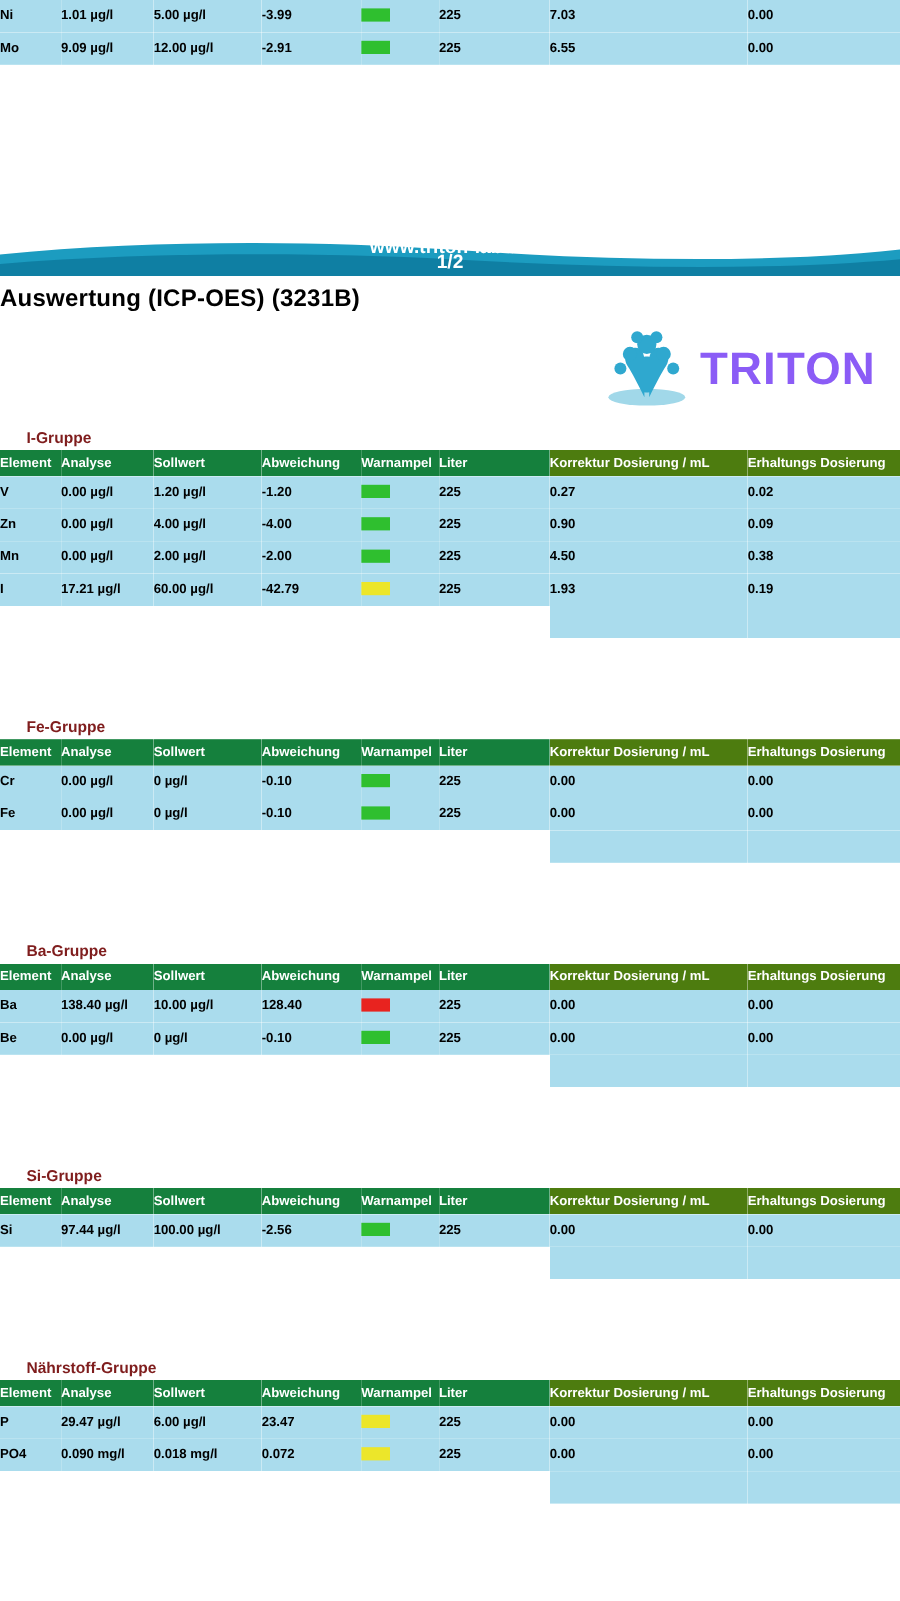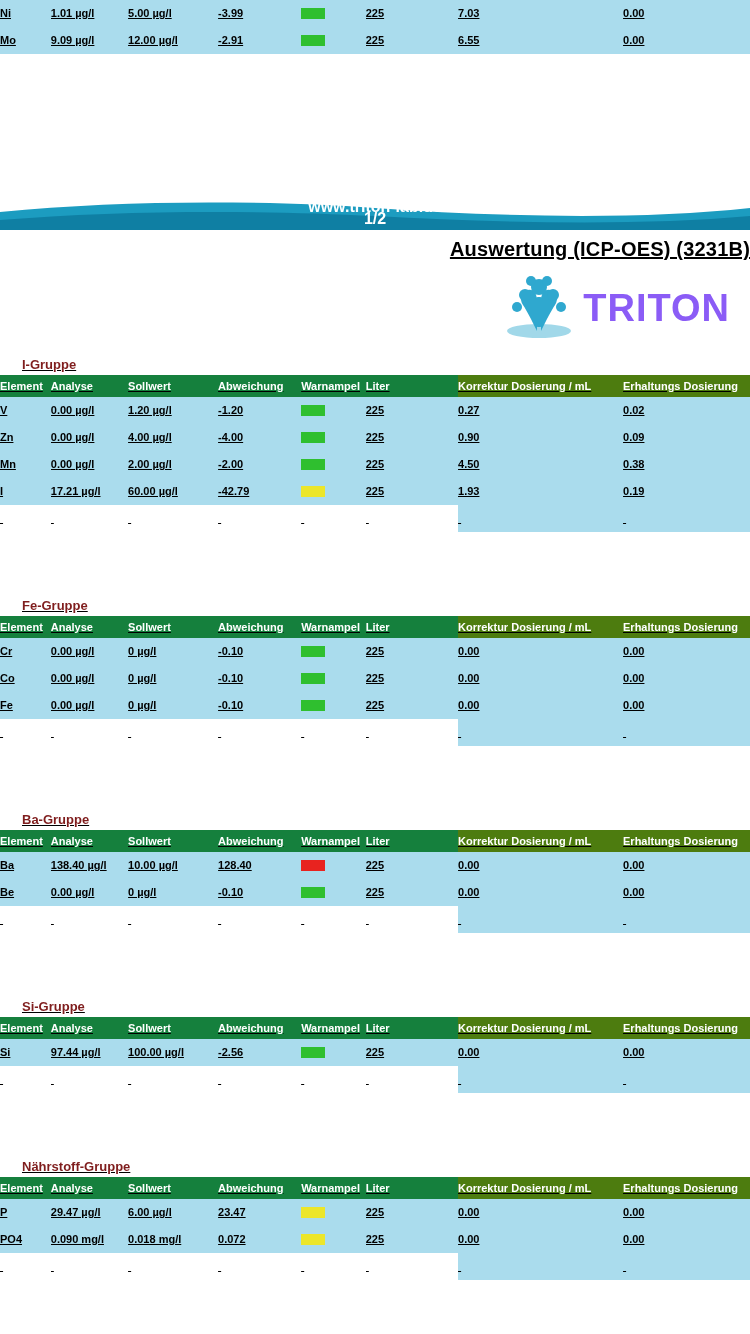--- a/index.html
+++ b/index.html
@@ -3,21 +3,21 @@
 <meta charset="utf-8">
 <style>
   html,body{margin:0;padding:0;}
   body{
     width:750px;
     background:#ffffff;
     font-family:"Liberation Sans", sans-serif;
     color:#000;
     -webkit-font-smoothing:antialiased;
   }
-  .page{position:relative;width:750px;text-decoration:underline;}
+  .page{position:relative;width:750px;}
 
   
   table.grp{border-collapse:collapse;width:100%;table-layout:fixed;}
   table.grp td, table.grp th{padding:0;margin:0;}
   .hdr td{
     background:#15803d;
     color:#ffffff;
     font-size:11px;
     font-weight:bold;
     height:22px;
@@ -77,21 +77,21 @@
     text-align:center;
     color:#ffffff;
     font-size:16px;
     font-weight:bold;
     line-height:12px;
     z-index:3;
   }
 
   
   .page-title{
-    text-align:right;
+    text-align:left;
     font-size:20px;
     font-weight:bold;
     margin:0;
     padding:40px 0 0 0;
     letter-spacing:.2px;
   }
   .logo-row{height:96px;position:relative;}
   .logo{
     position:absolute;
     right:20px;
@@ -268,30 +268,20 @@
               <td class="c-el">Cr</td>
               <td class="c-an">0.00 µg/l</td>
               <td class="c-so">0 µg/l</td>
               <td class="c-ab">-0.10</td>
               <td class="c-wa"><span class="lamp green"></span></td>
               <td class="c-li">225</td>
               <td class="c-ko">0.00</td>
               <td class="c-er">0.00</td>
             </tr>
             <tr class="row">
-              <td class="c-el">Co</td>
-              <td class="c-an">0.00 µg/l</td>
-              <td class="c-so">0 µg/l</td>
-              <td class="c-ab">-0.10</td>
-              <td class="c-wa"><span class="lamp green"></span></td>
-              <td class="c-li">225</td>
-              <td class="c-ko">0.00</td>
-              <td class="c-er">0.00</td>
-            </tr>
-            <tr class="row">
               <td class="c-el">Fe</td>
               <td class="c-an">0.00 µg/l</td>
               <td class="c-so">0 µg/l</td>
               <td class="c-ab">-0.10</td>
               <td class="c-wa"><span class="lamp green"></span></td>
               <td class="c-li">225</td>
               <td class="c-ko">0.00</td>
               <td class="c-er">0.00</td>
             </tr>
             <tr class="row">

